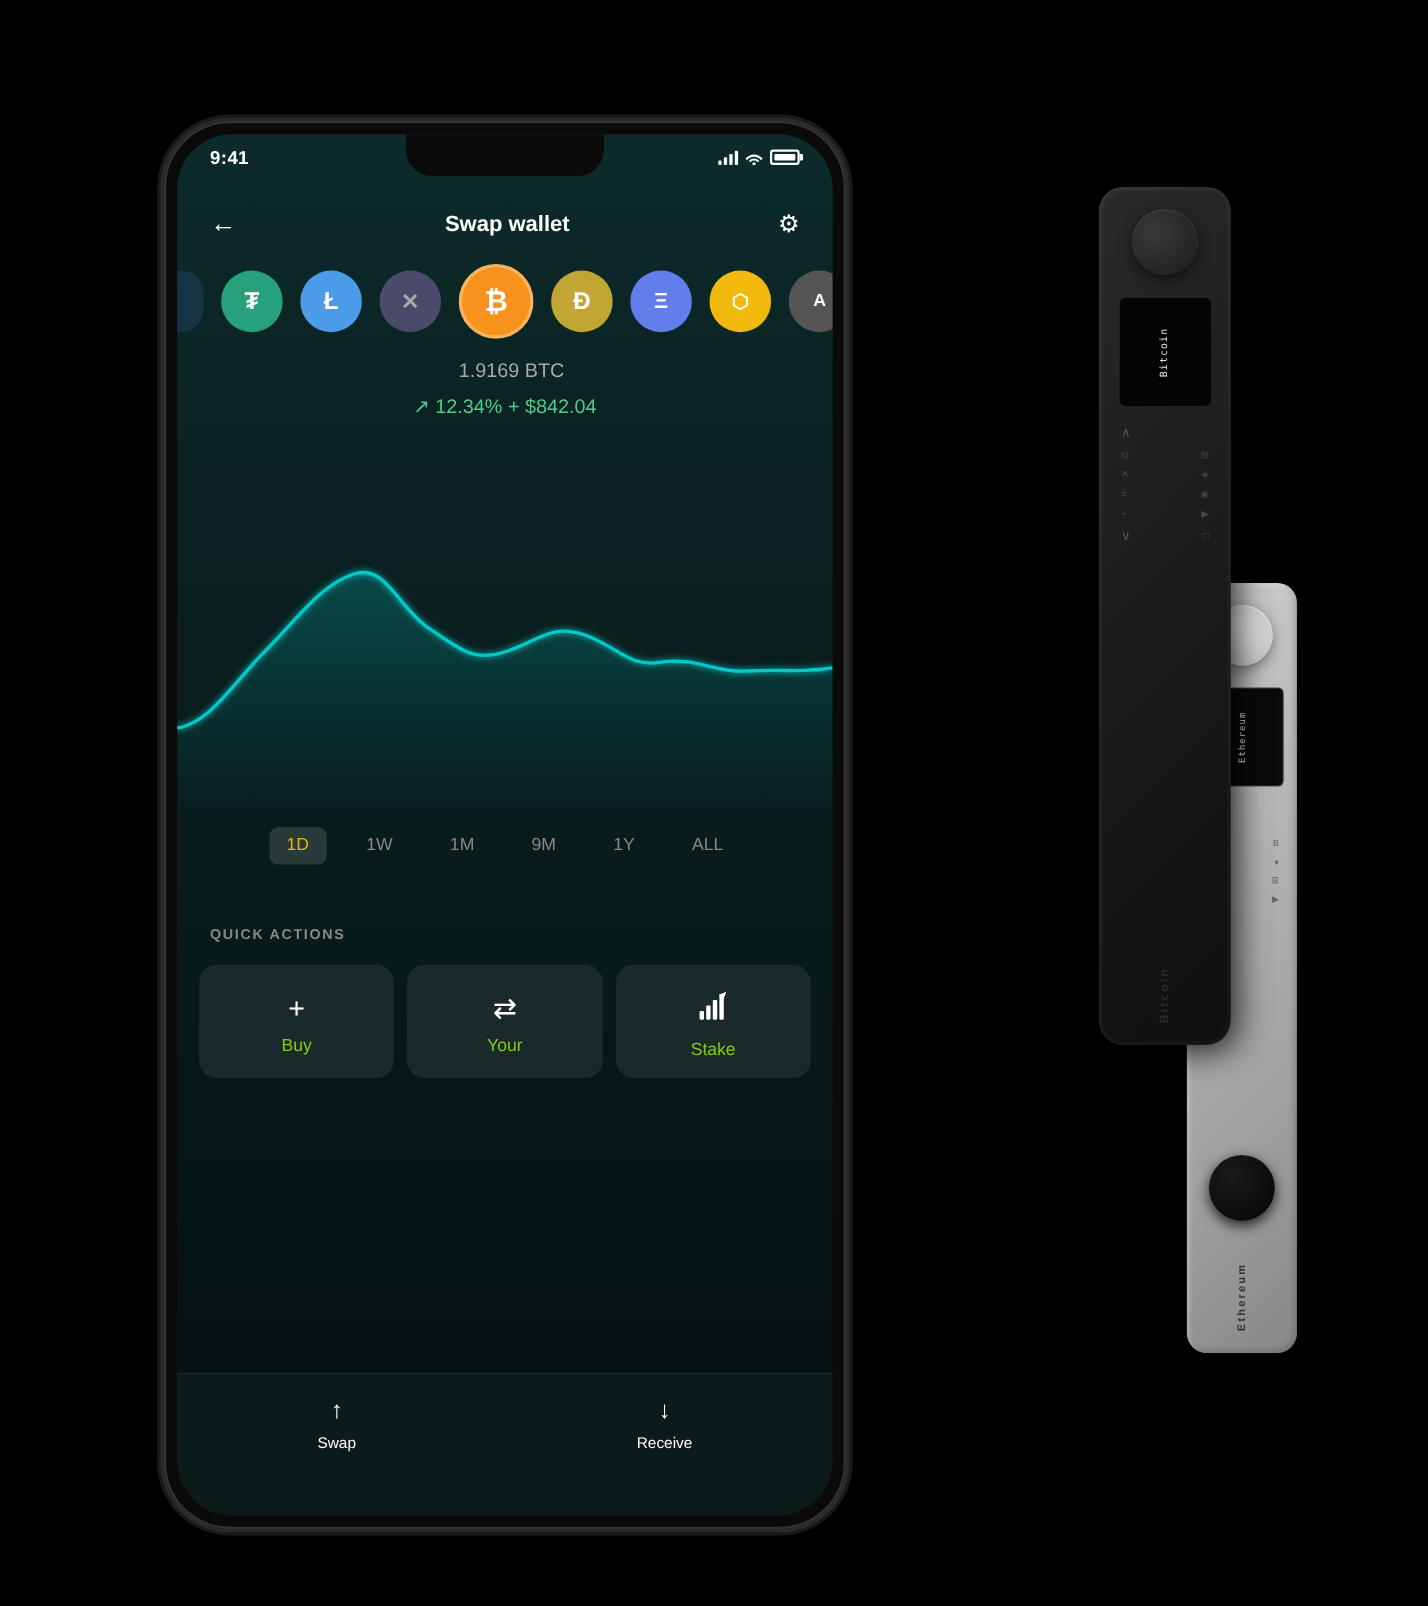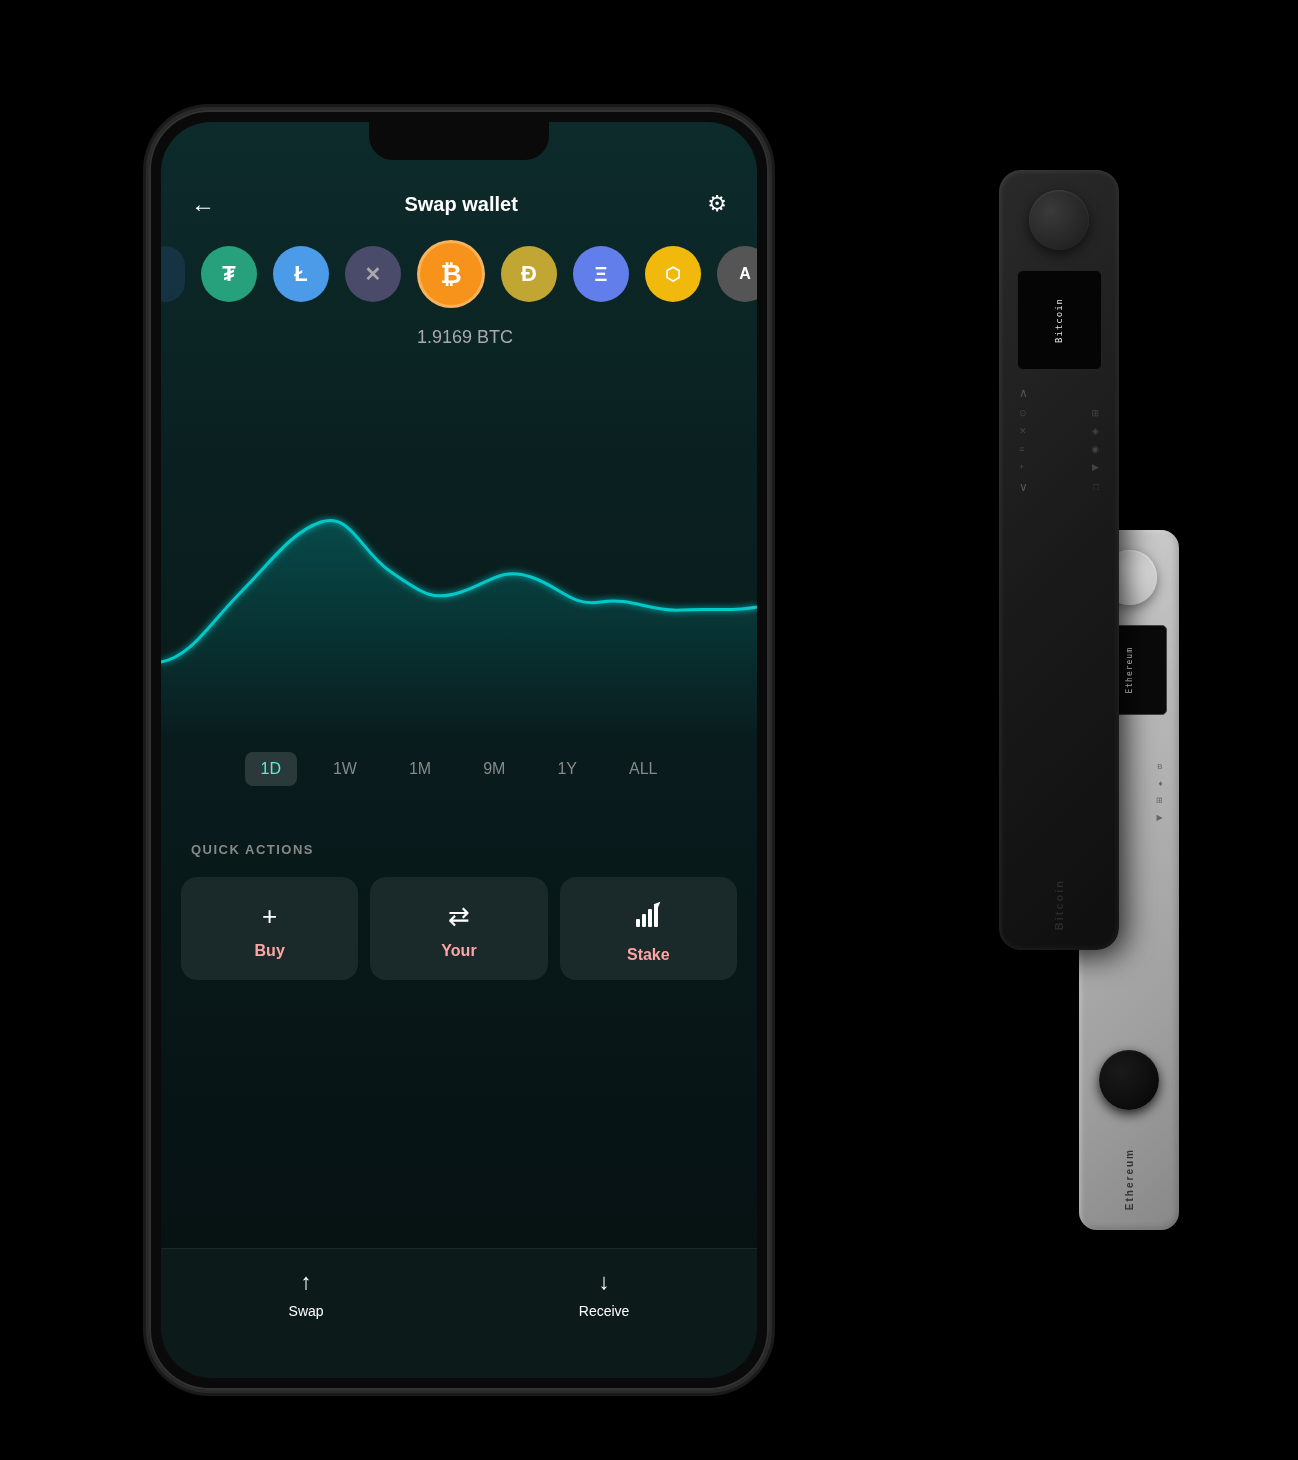--- a/index.html
+++ b/index.html
@@ -307,21 +307,21 @@
       color: #888;
       font-size: 16px;
       font-weight: 500;
       padding: 8px 16px;
       border-radius: 8px;
       cursor: pointer;
     }
 
     .time-filter.active {
       background: #2a3a3a;
-      color: #5eead4;
+      color: #eab308;
     }
 
     
     .quick-actions-label {
       position: absolute;
       top: 720px;
       left: 30px;
       color: #888;
       font-size: 13px;
       font-weight: 600;
@@ -349,23 +349,23 @@
       gap: 10px;
       cursor: pointer;
     }
 
     .action-icon {
       color: #fff;
       font-size: 26px;
     }
 
     .action-label {
-      color: #fca5a5;
+      color: #84cc16;
       font-size: 16px;
-      font-weight: 700;
+      font-weight: 400;
     }
 
     
     .bottom-nav {
       position: absolute;
       bottom: 0;
       left: 0;
       right: 0;
       height: 130px;
       background: #0d1a1a;
@@ -559,20 +559,39 @@
 <body>
 
 <div class="scene">
 
   <div class="phone">
 
     <div class="phone-screen">
 
       <div class="notch"></div>
 
+      <div class="status-bar">
+        <span class="status-time">9:41</span>
+        <div class="status-icons">
+          <div class="signal-bars">
+            <div class="signal-bar" style="height:4px"></div>
+            <div class="signal-bar" style="height:7px"></div>
+            <div class="signal-bar" style="height:10px"></div>
+            <div class="signal-bar" style="height:13px"></div>
+          </div>
+          <svg class="wifi-icon" viewBox="0 0 17 13" fill="white">
+            <path d="M8.5 10.5 C 7.7 10.5 7 11.2 7 12 C 7 12.8 7.7 13.5 8.5 13.5 C 9.3 13.5 10 12.8 10 12 C 10 11.2 9.3 10.5 8.5 10.5Z"></path>
+            <path d="M8.5 7 C 6.5 7 4.8 7.9 3.7 9.3 L 5.1 10.6 C 5.9 9.6 7.1 9 8.5 9 C 9.9 9 11.1 9.6 11.9 10.6 L 13.3 9.3 C 12.2 7.9 10.5 7 8.5 7Z"></path>
+            <path d="M8.5 3.5 C 5.3 3.5 2.5 5 0.7 7.3 L 2.1 8.6 C 3.6 6.7 5.9 5.5 8.5 5.5 C 11.1 5.5 13.4 6.7 14.9 8.6 L 16.3 7.3 C 14.5 5 11.7 3.5 8.5 3.5Z"></path>
+          </svg>
+          <div class="battery-icon">
+            <div class="battery-fill"></div>
+          </div>
+        </div>
+      </div>
 
       <div class="header">
         <span class="header-back">←</span>
         <span class="header-title">Swap wallet</span>
         <span class="header-settings">⚙</span>
       </div>
 
       <div class="coin-selector">
         <div class="coin coin-partial-left" style="width:40px;height:56px;border-radius:28px;overflow:hidden;opacity:0.5;background:#1e4060;"></div>
         <div class="coin coin-tether" style="background:#26a17b;color:#fff;font-size:22px;font-weight:700;">₮</div>
@@ -580,20 +599,25 @@
         <div class="coin coin-xrp" style="background:#4a4a6a;color:#aaa;font-size:20px;font-weight:700;">✕</div>
         <div class="coin coin-btc" style="background:#f7931a;color:#fff;font-size:26px;font-weight:700;width:68px;height:68px;border:3px solid rgba(255,255,255,0.3);">₿</div>
         <div class="coin coin-doge" style="background:#c2a633;color:#fff;font-size:22px;font-weight:700;">Ð</div>
         <div class="coin coin-eth" style="background:#627eea;color:#fff;font-size:20px;font-weight:700;">Ξ</div>
         <div class="coin coin-bnb" style="background:#f0b90b;color:#fff;font-size:18px;font-weight:700;">⬡</div>
         <div class="coin coin-algo" style="background:#555;color:#fff;font-size:16px;font-weight:700;">A</div>
       </div>
 
       <div class="balance-area">
         <div class="balance-crypto">1.9169 BTC</div>
+        <div class="balance-change">
+          <span>↗</span>
+          <span>12.34%</span>
+          <span>+ $842.04</span>
+        </div>
       </div>
 
       <div class="chart-area">
         <svg class="chart-svg" viewBox="0 0 596 280" preserveAspectRatio="none">
           <defs>
             <linearGradient id="chartGrad" x1="0" y1="0" x2="0" y2="1">
               <stop offset="0%" stop-color="#00c9c9" stop-opacity="0.25"></stop>
               <stop offset="100%" stop-color="#00c9c9" stop-opacity="0"></stop>
             </linearGradient>
             <filter id="glow">

